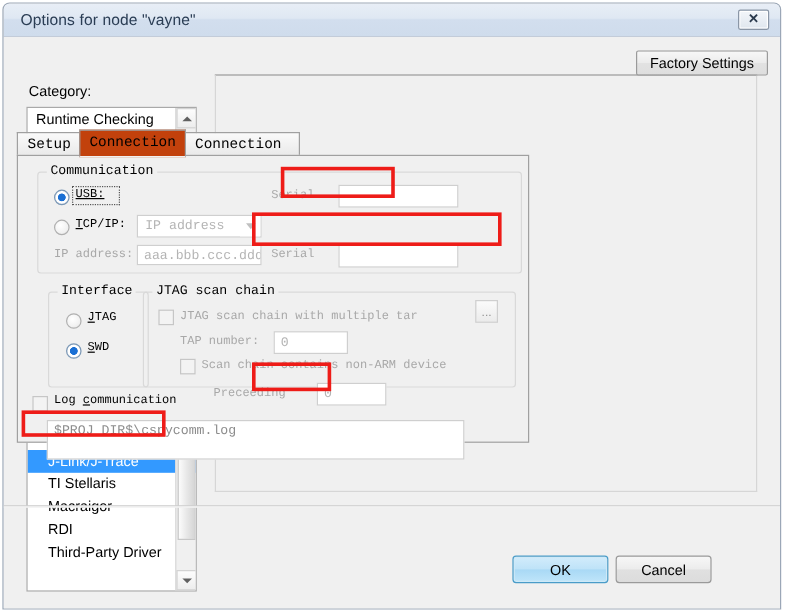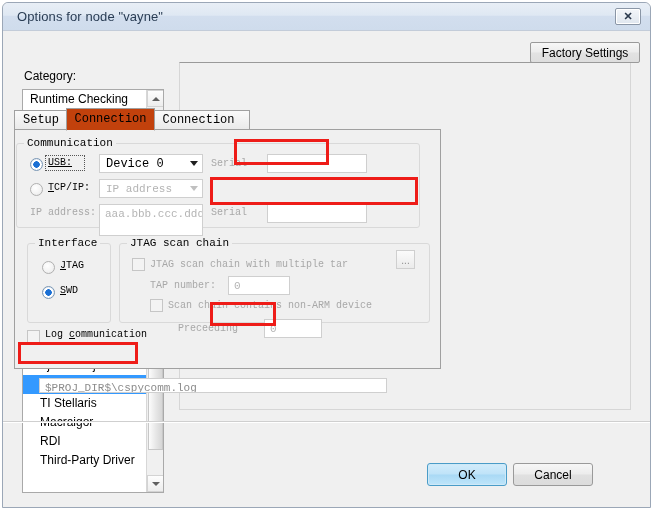--- a/index.html
+++ b/index.html
@@ -482,51 +482,45 @@
     <div id="factory-btn">Factory Settings</div>
 
     <div id="tabstrip">
         <div class="tab" style="left: 0px; width: 52.5px;">Setup</div>
         <div class="tab active" style="left: 51.5px; width: 89px;">Connection</div>
         <div class="tab" style="left: 139.5px; width: 96.3px;">Connection</div>
       </div>
 
     <div id="tabpage">
 
-      <div class="group" style="left:1px; top:13px; width:404px; height:85px;">
+      <div class="group" style="left:16px; top:13px; width:404px; height:85px;">
         <div class="group-title">Communication</div>
 
         <div class="radio on" style="left:13px; top:14px;"></div>
         <div class="lbl ul" style="left:31px; top:13px;">USB:</div>
         <div class="focus-rect" style="left:28px; top:11px; width:40px; height:16px;"></div>
-        <div class="combo" style="left:82px; top:10px; width:104px; height:19px;">
-          <div class="val">Device 0</div>
-          <div class="arrowbox">
-              <span class="caret"></span>
-            </div>
-        </div>
         <div class="lbl dim" style="left:194px; top:14px;">Serial</div>
         <div class="textbox" style="left:250px; top:10px; width:100px; height:19px;"></div>
 
         <div class="radio" style="left:13px; top:39px;"></div>
         <div class="lbl" style="left:31px; top:38px;"><span class="ul">T</span>CP/IP:</div>
         <div class="combo" style="left:82px; top:35px; width:104px; height:19px;">
           <div class="val dim">IP address</div>
           <div class="arrowbox">
               <span class="caret dim"></span>
             </div>
         </div>
 
         <div class="lbl dim" style="left:13px; top:63px;">IP address:</div>
-        <div class="textbox dim" style="left:82px; top:60px; width:104px; height:32px;">aaa.bbb.ccc.ddd</div>
+        <div class="textbox dim" style="left:82px; top:60px; width:104px; height:17px;">aaa.bbb.ccc.ddd</div>
         <div class="lbl dim" style="left:194px; top:63px;">Serial</div>
         <div class="textbox" style="left:250px; top:60px; width:100px; height:19px;"></div>
       </div>
 
-      <div class="group" style="left:12px; top:113px; width:84px; height:80px;">
+      <div class="group" style="left:25px; top:113px; width:84px; height:80px;">
         <div class="group-title">Interface</div>
         <div class="radio" style="left:14px; top:17px;"></div>
         <div class="lbl" style="left:32px; top:16px;"><span class="ul">J</span>TAG</div>
         <div class="radio on" style="left:14px; top:42px;"></div>
         <div class="lbl" style="left:32px; top:41px;"><span class="ul">S</span>WD</div>
       </div>
 
       <div class="group" style="left:104px; top:113px; width:311px; height:80px;">
         <div class="group-title">JTAG scan chain</div>
 
@@ -542,21 +536,21 @@
         <div class="clip" style="left:48px; top:54px; width:258px;">
           <span class="lbl dim" style="position:static;">Scan chain contains non-ARM device</span>
         </div>
 
         <div class="lbl dim" style="left:58px; top:79px;">Preceeding</div>
         <div class="textbox dim" style="left:144px; top:75px; width:58px; height:19px;">0</div>
       </div>
 
       <div class="checkbox" style="left:12px; top:200px;"></div>
       <div class="lbl" style="left:30px; top:199px;">Log <span class="ul">c</span>ommunication</div>
-      <div class="textbox" style="left:24px; top:220px; width:348px; height:15px; color:#8c8c8c;margin-top:28px;">$PROJ_DIR$\cspycomm.log</div>
+      <div class="textbox" style="left:24px; top:220px; width:348px; height:33px; color:#8c8c8c;">$PROJ_DIR$\cspycomm.log</div>
       <div id="browse-btn">...</div>
     </div>
 
     <div id="separator"></div>
     <div id="ok-btn" class="dlg-btn">OK</div>
     <div id="cancel-btn" class="dlg-btn">Cancel</div>
 
   </div>
 
   <div class="redbox" style="left:231px; top:136px; width:95px; height:26px;"></div>

